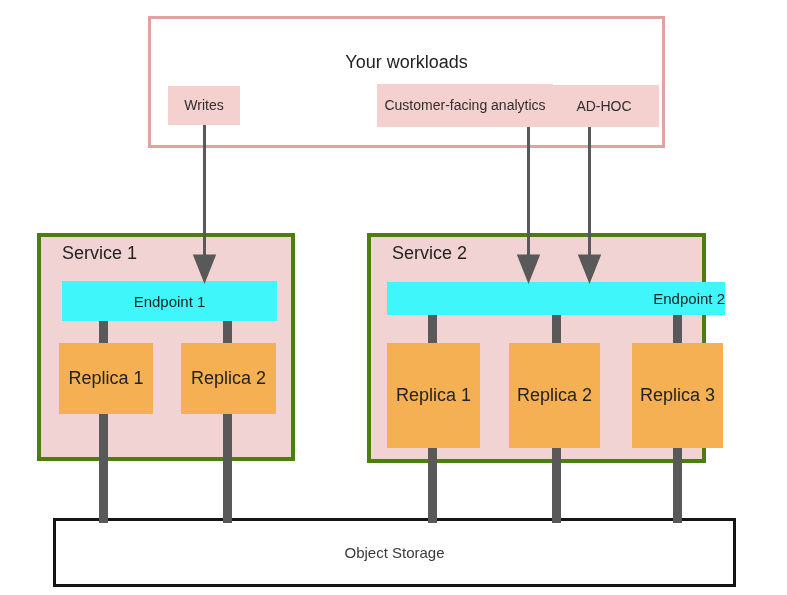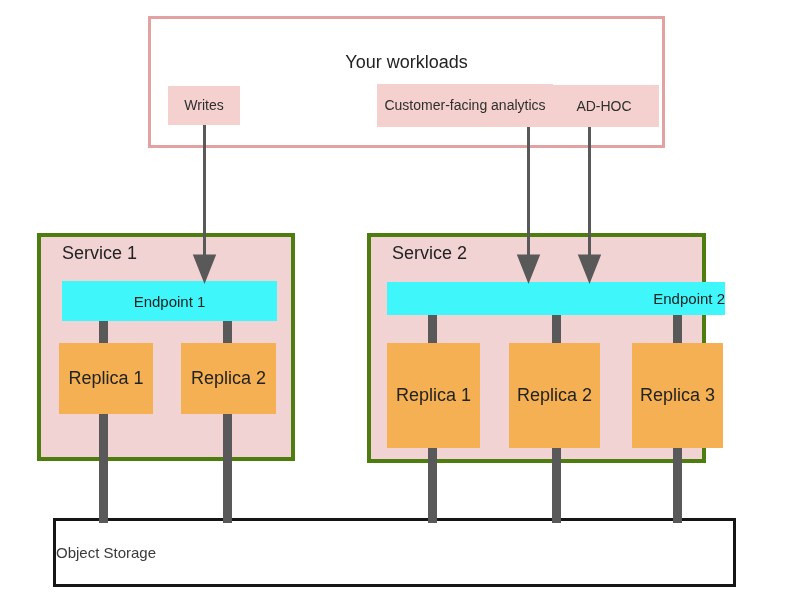--- a/index.html
+++ b/index.html
@@ -101,21 +101,21 @@
   
   .storage {
     position: absolute;
     left: 53px; top: 518px;
     width: 683px; height: 69px;
     border: 3px solid #151515;
     box-sizing: border-box;
     background: #ffffff;
     display: flex;
     align-items: center;
-    justify-content: flex-start;
+    justify-content: center;
     font-size: 15px;
     color: #3a3a3a;
     z-index: 1;
   }
 
   
   .arrows {
     position: absolute;
     left: 0; top: 0;
     z-index: 5;

